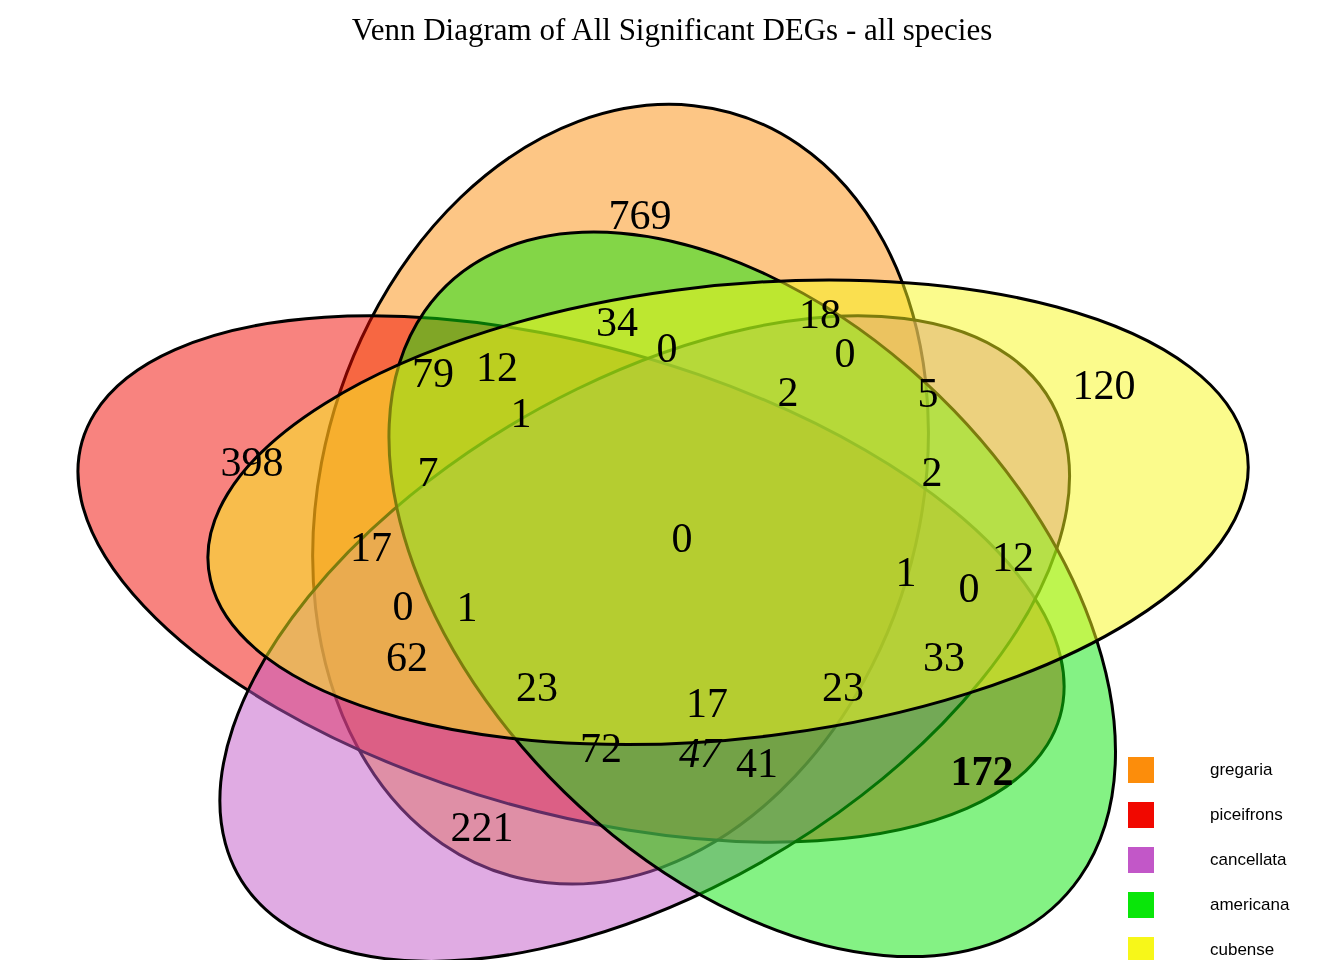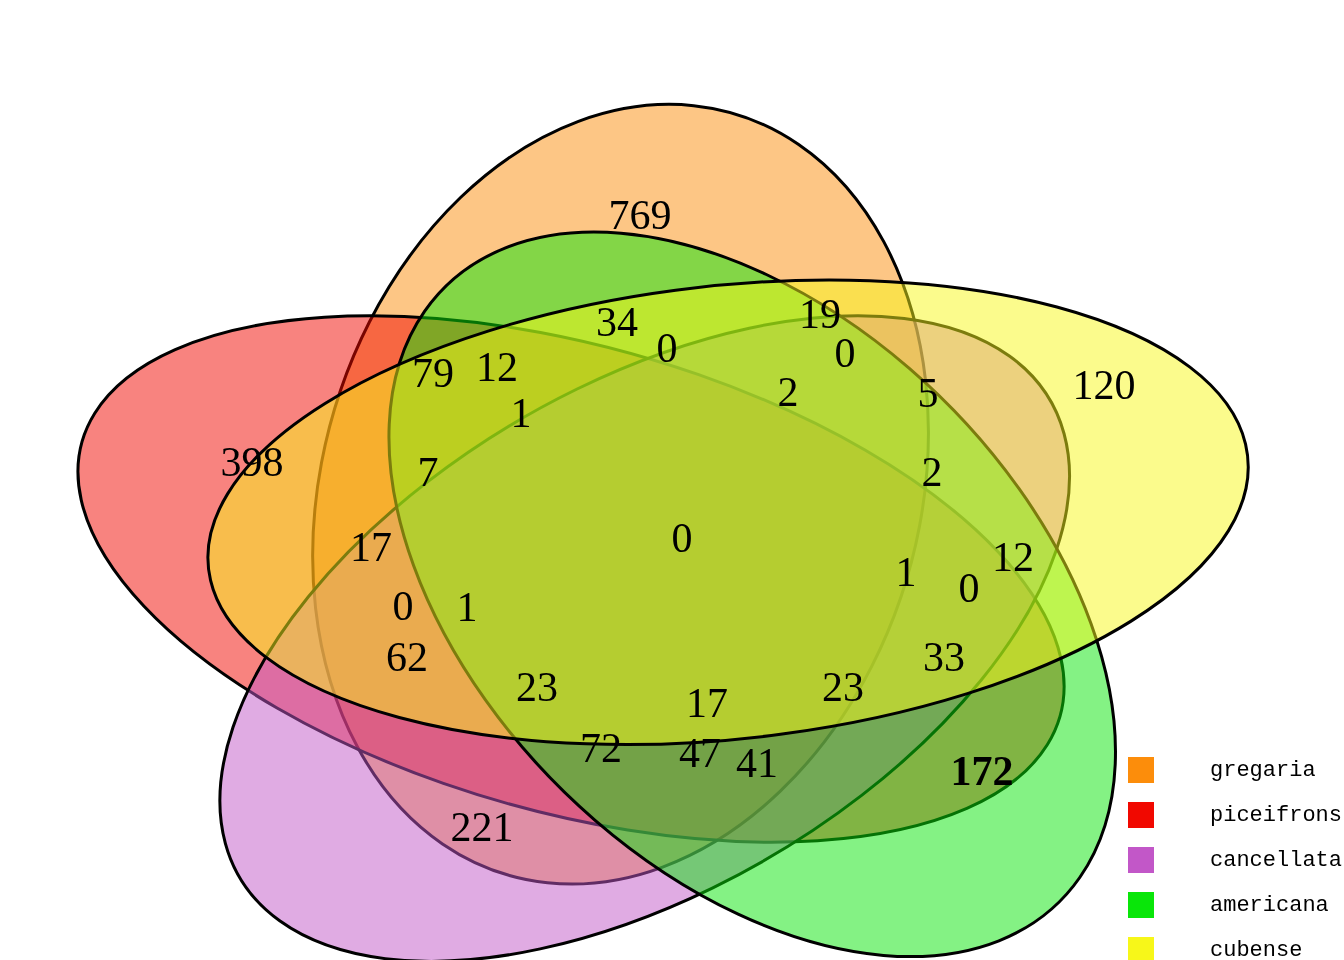--- a/index.html
+++ b/index.html
@@ -10,43 +10,44 @@
            text-align: center; font-family: "Liberation Serif", serif;
            font-size: 31px; color: #000; }
   svg.venn { position: absolute; left: 0; top: 0; }
   .labels { position: absolute; left: 0; top: 0; width: 1344px; height: 716px; }
   .vnum { position: absolute; transform: translate(-50%, -50%);
           font-family: "Liberation Serif", serif; font-size: 42px;
           color: #000; white-space: nowrap; line-height: 1; }
   .legend { position: absolute; left: 1128px; top: 757px; }
   .legend-row { display: flex; align-items: center; margin-bottom: 19px; height: 26px; }
   .swatch { width: 26px; height: 26px; display: inline-block; flex: 0 0 26px; }
-  .legend-label { margin-left: 56px; font-size: 22px; color: #000;
-                  font-family: Liberation Mono, monospace; }
+  .legend-label { margin-left: 56px; font-size: 17px; color: #000;
+                  font-family: Liberation Sans, sans-serif; }
 </style>
 </head>
 <body>
 
 <div class="stage">
 
+  <div class="title">Venn Diagram of All Significant DEGs - all species</div>
 
   <svg class="venn" width="1344" height="960" viewBox="0 0 1344 960">
     <g transform="translate(54,82) scale(1208,902)" fill-opacity="0.5" stroke="#000000">
       <ellipse cx="0.469" cy="0.457" rx="0.435" ry="0.25" transform="rotate(-82 0.469 0.457)" vector-effect="non-scaling-stroke" stroke-width="3" fill="#FC8D0B"></ellipse>
       <ellipse cx="0.428" cy="0.551" rx="0.435" ry="0.25" transform="rotate(25 0.428 0.551)" vector-effect="non-scaling-stroke" stroke-width="3" fill="#F10800"></ellipse>
       <ellipse cx="0.489" cy="0.617" rx="0.435" ry="0.25" transform="rotate(-46 0.489 0.617)" vector-effect="non-scaling-stroke" stroke-width="3" fill="#C257C8"></ellipse>
       <ellipse cx="0.578" cy="0.568" rx="0.435" ry="0.25" transform="rotate(62 0.578 0.568)" vector-effect="non-scaling-stroke" stroke-width="3" fill="#09E609"></ellipse>
       <ellipse cx="0.558" cy="0.477" rx="0.435" ry="0.25" transform="rotate(-10 0.558 0.477)" vector-effect="non-scaling-stroke" stroke-width="3" fill="#F7F719"></ellipse>
     </g>
   </svg>
 
   <div class="labels">
       <span class="vnum" style="left: 640px; top: 215px;">769</span>
       <span class="vnum" style="left: 617px; top: 322px;">34</span>
-      <span class="vnum" style="left: 820px; top: 314px;">19</span>
+      <span class="vnum" style="left: 820px; top: 314px;">18</span>
       <span class="vnum" style="left: 667px; top: 348px;">0</span>
       <span class="vnum" style="left: 845px; top: 353px;">0</span>
       <span class="vnum" style="left: 433px; top: 373px;">79</span>
       <span class="vnum" style="left: 497px; top: 367px;">12</span>
       <span class="vnum" style="left: 788px; top: 392px;">2</span>
       <span class="vnum" style="left: 928px; top: 393px;">5</span>
       <span class="vnum" style="left: 1097px; top: 385px; margin-left: 7px;">120</span>
       <span class="vnum" style="left: 521px; top: 413px;">1</span>
       <span class="vnum" style="left: 252px; top: 462px;">398</span>
       <span class="vnum" style="left: 428px; top: 472px;">7</span>
@@ -57,21 +58,21 @@
       <span class="vnum" style="left: 906px; top: 572px;">1</span>
       <span class="vnum" style="left: 969px; top: 588px;">0</span>
       <span class="vnum" style="left: 403px; top: 606px;">0</span>
       <span class="vnum" style="left: 467px; top: 607px;">1</span>
       <span class="vnum" style="left: 407px; top: 657px;">62</span>
       <span class="vnum" style="left: 944px; top: 657px;">33</span>
       <span class="vnum" style="left: 537px; top: 687px;">23</span>
       <span class="vnum" style="left: 707px; top: 703px;">17</span>
       <span class="vnum" style="left: 843px; top: 687px;">23</span>
       <span class="vnum" style="left: 601px; top: 748px;">72</span>
-      <span class="vnum" style="left: 700px; top: 753px;">47</span>
+      <span class="vnum" style="left: 700px; top: 753px; font-style: italic;">47</span>
       <span class="vnum" style="left: 757px; top: 763px;">41</span>
       <span class="vnum" style="left: 982px; top: 771px; font-weight: bold;">172</span>
       <span class="vnum" style="left: 482px; top: 827px;">221</span>
     </div>
 
   <div class="legend">
       <div class="legend-row">
         <span class="swatch" style="background: rgb(252, 141, 11);"></span>
         <span class="legend-label">gregaria</span>
       </div>

